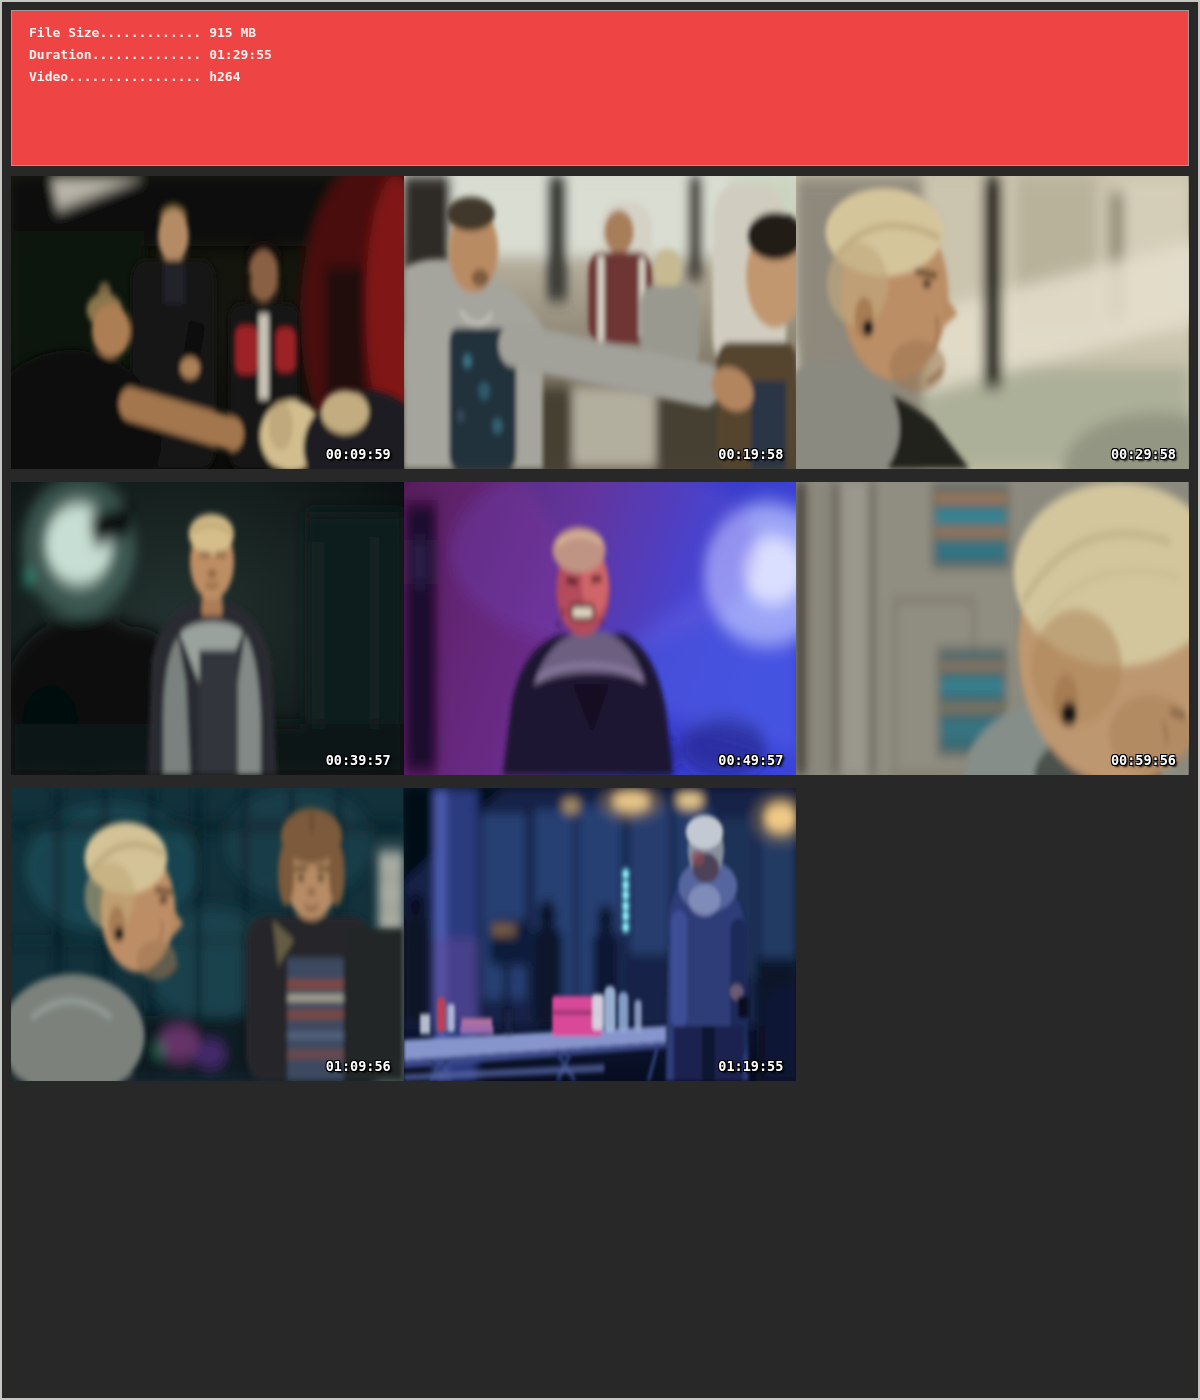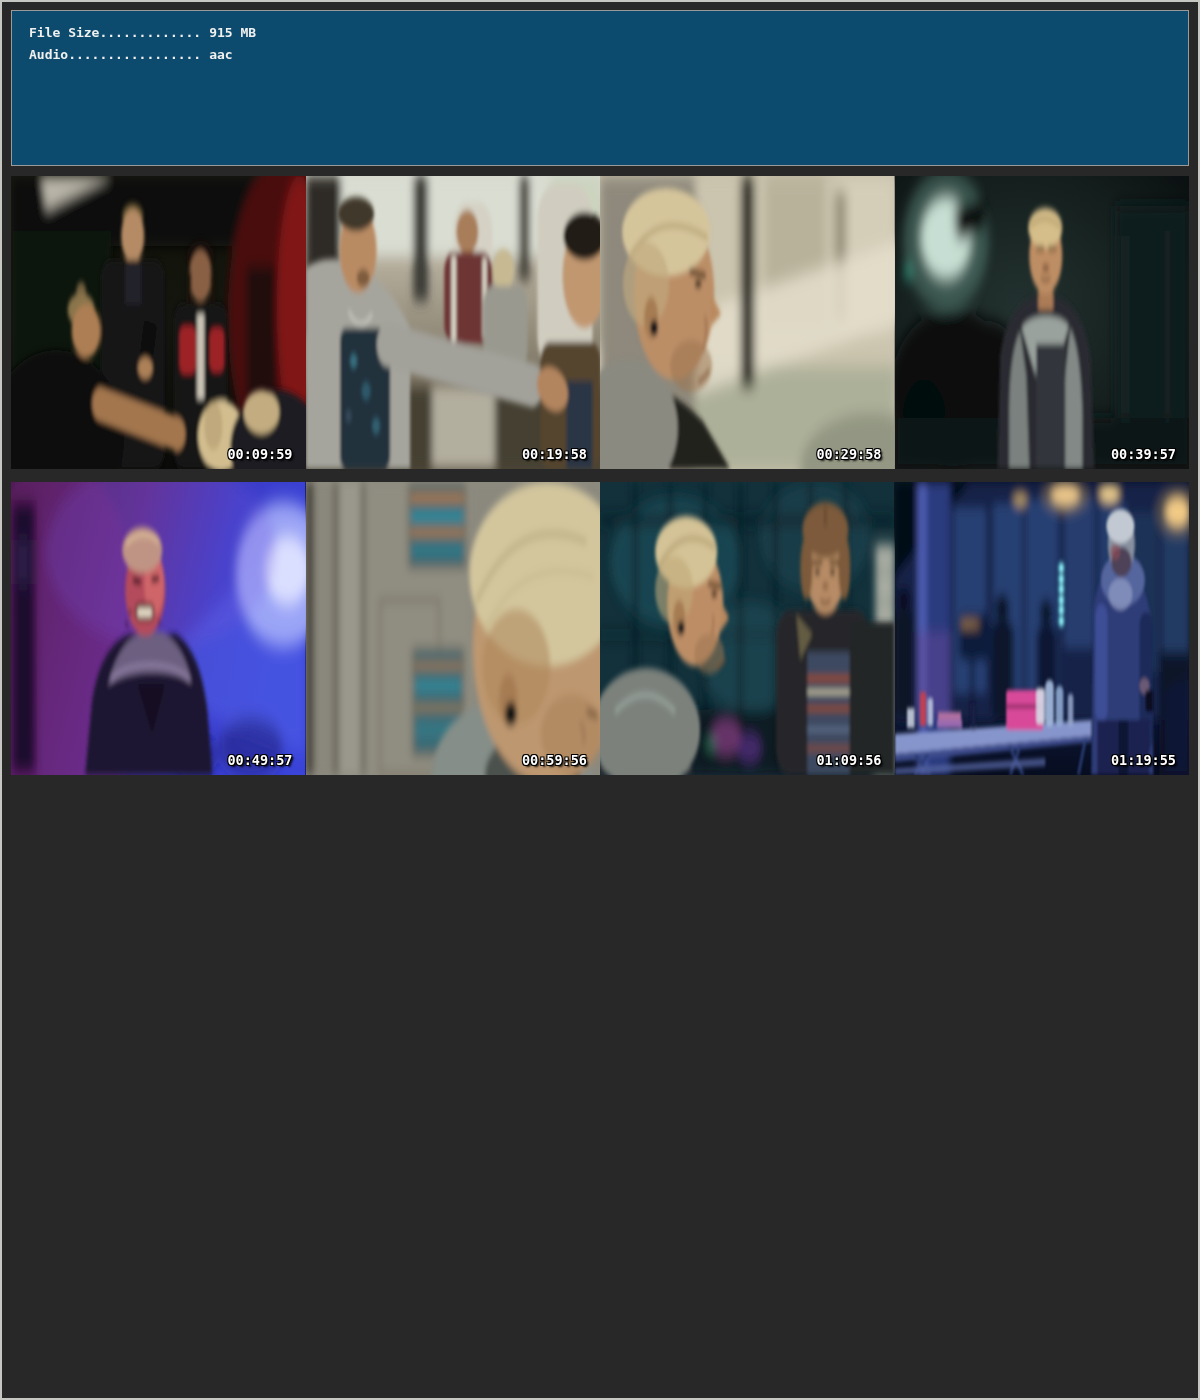--- a/index.html
+++ b/index.html
@@ -1,34 +1,35 @@
 <!DOCTYPE html>
 <html><head>
 <meta charset="utf-8">
 <style>
   html,body{margin:0;padding:0;background:#282828;}
   body{width:1200px;height:1400px;font-family:"DejaVu Sans Mono",monospace;}
   .page{box-sizing:border-box;width:1200px;height:1400px;border:2px solid #c6c6c2;background:#282828;padding:8px 9px 0 9px;overflow:hidden;}
-  .info-panel{box-sizing:border-box;border:1px solid #9a9a98;background:#0c4a6e;padding:11px 10px 12px 17px;margin-bottom:10px;height:156px;}
+  .info-panel{box-sizing:border-box;border:1px solid #9a9a98;background:#ef4444;padding:11px 10px 12px 17px;margin-bottom:10px;height:156px;}
   .info-row{font-weight:bold;font-size:13px;line-height:22px;color:#f0f0ee;white-space:pre;}
   .info-value{margin-left:8px;}
-  .grid{display:grid;grid-template-columns:1fr 1fr 1fr 1fr;gap:13px 0;}
+  .grid{display:grid;grid-template-columns:1fr 1fr 1fr;gap:13px 0;}
   .cell{position:relative;height:293px;background:#000;overflow:hidden;}
   .cell svg{display:block;width:100%;height:100%;}
   .ts{position:absolute;right:13px;bottom:7px;font-weight:bold;font-size:13.5px;color:#ffffff;
       text-shadow:-1px -1px 0 #000,1px -1px 0 #000,-1px 1px 0 #000,1px 1px 0 #000,2px 2px 2px rgba(0,0,0,.9);}
 </style>
 </head>
 <body>
 
 <div class="page">
 
   <div class="info-panel">
     <div class="info-row"><span>File Size</span><span>.............</span><span class="info-value">915 MB</span></div>
-    <div class="info-row"><span>Audio</span><span>.................</span><span class="info-value">aac</span></div>
+    <div class="info-row"><span>Duration</span><span>..............</span><span class="info-value">01:29:55</span></div>
+    <div class="info-row"><span>Video</span><span>.................</span><span class="info-value">h264</span></div>
   </div>
 
   <div class="grid">
 
     <div class="cell">
       <svg viewBox="0 0 588 293" preserveAspectRatio="none">
         <defs>
           <linearGradient id="g1" x1="0" y1="0" x2="0" y2="1">
               <stop offset="0" stop-color="#121309"></stop>
               <stop offset=".5" stop-color="#14150e"></stop>

